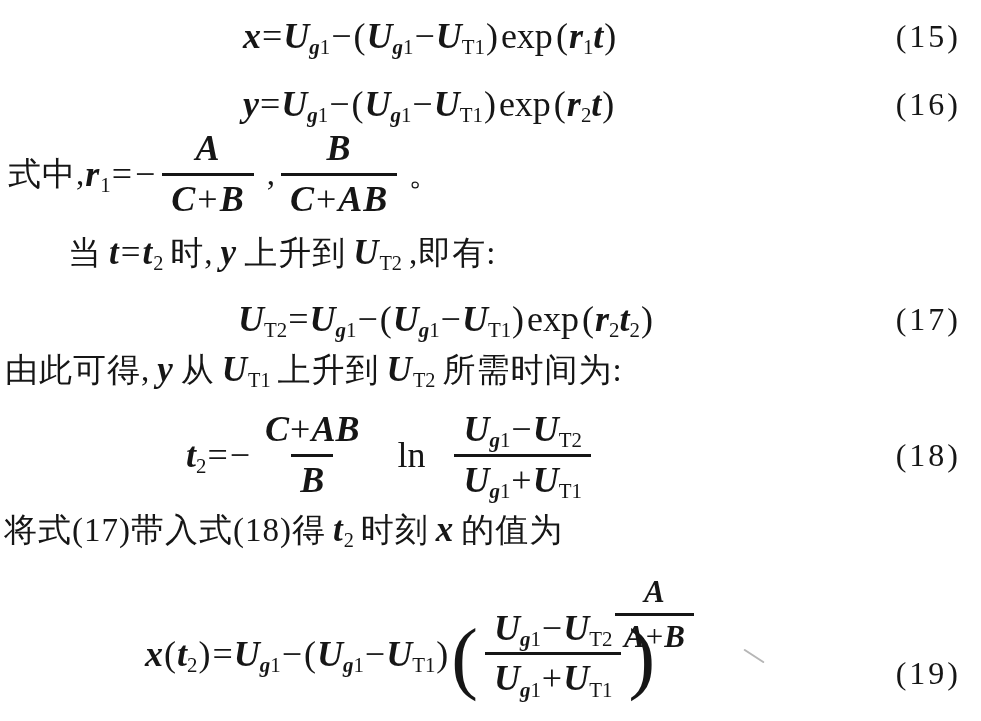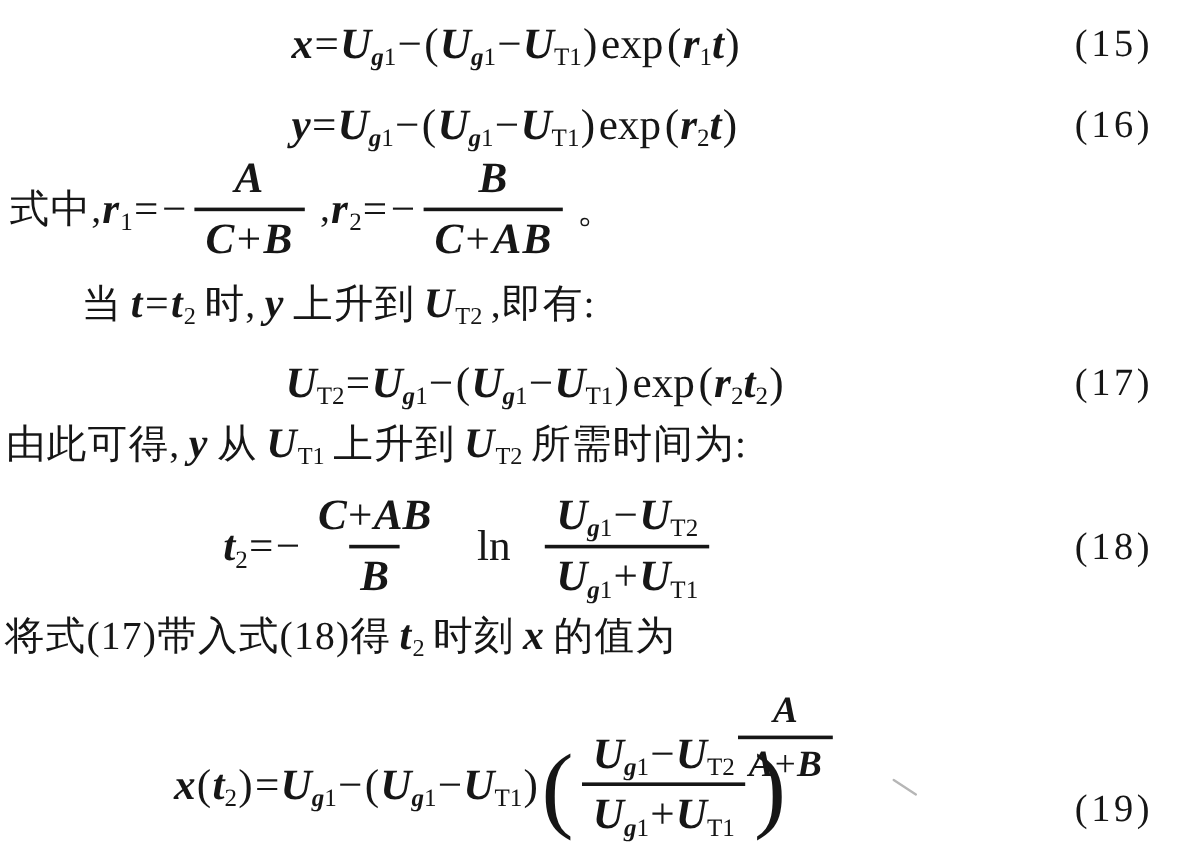--- a/index.html
+++ b/index.html
@@ -70,21 +70,20 @@
 </div>
 
 <div class="row cjk" id="line-where">
   <span>式中,</span>
   <span class="run math"><span class="mi">r</span><sub class="s">1</sub><span class="mo">=</span><span class="mo">−</span></span>
   <span class="frac math">
     <span class="num"><span class="mi">A</span></span>
     <span class="den"><span class="mi">C</span><span class="mo">+</span><span class="mi">B</span></span>
   </span>
   <span style="margin-left:8px;">,</span>
-  <span class="run math"><span class="mi">r</span><sub class="s">2</sub><span class="mo">=</span><span class="mo">−</span></span>
   <span class="frac math">
     <span class="num"><span class="mi">B</span></span>
     <span class="den"><span class="mi">C</span><span class="mo">+</span><span class="mi">A</span><span class="mi">B</span></span>
   </span>
   <span style="margin-left:6px;">。</span>
 </div>
 
 <div class="row cjk" id="line-when">
   <span>当</span><span class="mrun run"><span class="mi">t</span><span class="mo">=</span><span class="mi">t</span><sub class="s">2</sub></span><span>时,</span><span class="mrun run"><span class="mi">y</span></span><span>上升到</span><span class="mrun run"><span class="mi">U</span><sub class="s">T2</sub></span><span>,即有:</span>
 </div>

